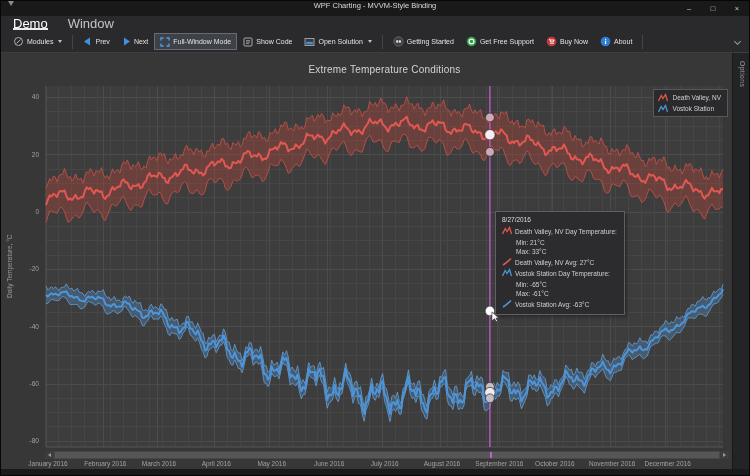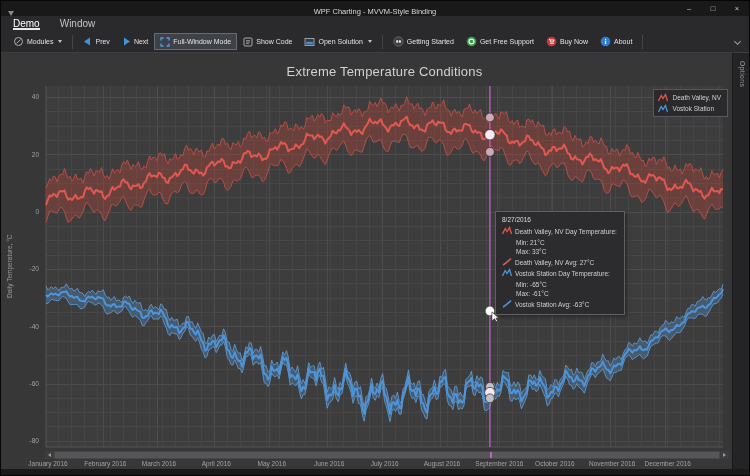--- a/index.html
+++ b/index.html
@@ -3,42 +3,42 @@
 <meta charset="utf-8">
 <style>
   html,body{margin:0;padding:0;background:#666;}
   *{box-sizing:border-box;}
   .window{
     position:relative;width:750px;height:476px;background:#1d1d1f;
     font-family:"Liberation Sans",sans-serif;overflow:hidden;
     border:1px solid #060606;
   }
   
-  .titlebar{position:absolute;top:0;left:0;right:0;height:15px;background:#191919;display:flex;align-items:flex-end;}
+  .titlebar{position:absolute;top:0;left:0;right:0;height:15px;background:#191919;display:flex;align-items:flex-start;}
   .app-icon{width:0;height:0;margin-left:7px;border-left:3.5px solid transparent;border-right:3.5px solid transparent;border-top:5px solid #8a8a8a;}
   .win-title{position:absolute;left:0;right:0;text-align:center;font-size:7.5px;color:#d9d9d9;pointer-events:none;}
   .win-btns{margin-left:auto;display:flex;z-index:2;height:100%;}
   .win-btn{width:24px;height:100%;display:flex;align-items:center;justify-content:center;font-size:7.5px;color:#cfcfcf;}
   
   .menubar{position:absolute;top:15px;left:0;right:0;height:15px;background:#2a2a2c;display:flex;align-items:stretch;padding-left:12px;gap:20px;}
-  .menu-item{position:relative;display:flex;align-items:center;font-size:10px;color:#c4c4c4;}
+  .menu-item{position:relative;display:flex;align-items:center;font-size:13px;color:#c4c4c4;}
   .menu-item.active{color:#ffffff;}
   .menu-item.active::after{content:"";position:absolute;left:0;right:0;bottom:1px;height:2px;background:#eaeaea;}
   
   .toolbar{position:absolute;top:30px;left:0;right:0;height:22px;background:#2a2a2c;border-bottom:1px solid #3e3e42;display:flex;align-items:center;padding:0 6px;font-size:7px;color:#e2e2e2;}
   .tb-btn{display:flex;align-items:center;gap:3px;padding:2.5px 5px;border:1px solid transparent;white-space:nowrap;}
   .tb-btn.selected{background:#3e4248;border-color:#676b71;}
   .tb-sep{width:1px;height:14px;background:#454549;margin:0 4px;flex:none;}
   .caret-down{width:0;height:0;border-left:2.5px solid transparent;border-right:2.5px solid transparent;border-top:3px solid #c2c2c2;margin-left:2px;}
   .tb-overflow{margin-left:auto;margin-right:2px;width:7px;height:7px;position:relative;}
   .tb-overflow::after{content:"";position:absolute;left:1px;top:1px;width:4px;height:4px;border-right:1.2px solid #9a9a9a;border-bottom:1.2px solid #9a9a9a;transform:rotate(45deg);}
   .tb-icon{flex:none;display:flex;align-items:center;}
   
   .chart{position:absolute;top:52px;left:0;width:731px;height:416px;background:#373737;}
-  .chart-title{position:absolute;left:45px;width:677px;top:11px;text-align:center;font-size:13px;color:#d2d2d2;letter-spacing:.2px;}
+  .chart-title{position:absolute;left:45px;width:677px;top:11px;text-align:center;font-size:10px;color:#d2d2d2;letter-spacing:.2px;}
   .y-title{position:absolute;left:5px;top:33px;height:361px;display:flex;align-items:center;justify-content:center;writing-mode:vertical-rl;transform:rotate(180deg);font-size:6.5px;color:#9c9c9c;}
   .y-tick{position:absolute;left:2px;width:36px;text-align:right;font-size:6.5px;color:#a2a2a2;}
   .x-label{position:absolute;top:407px;transform:translateX(-50%);font-size:6.5px;color:#a2a2a2;white-space:nowrap;}
   #plot{position:absolute;left:0;top:0;}
   
   .legend{position:absolute;top:36px;right:4px;background:#2a2a2c;border:1px solid #58585c;padding:3px 6px 3px 4px;display:flex;flex-direction:column;gap:2px;}
   .legend-item{display:flex;align-items:center;gap:4px;font-size:6.5px;color:#d2d2d2;white-space:nowrap;}
   
   .tooltip{position:absolute;left:494px;top:158px;background:#2c2c2e;border:1px solid #606064;padding:4px 7px 4px 6px;font-size:6.5px;color:#d0d0d0;box-shadow:2px 2px 4px rgba(0,0,0,.35);}
   .tt-date{color:#dedede;margin-bottom:3px;}

